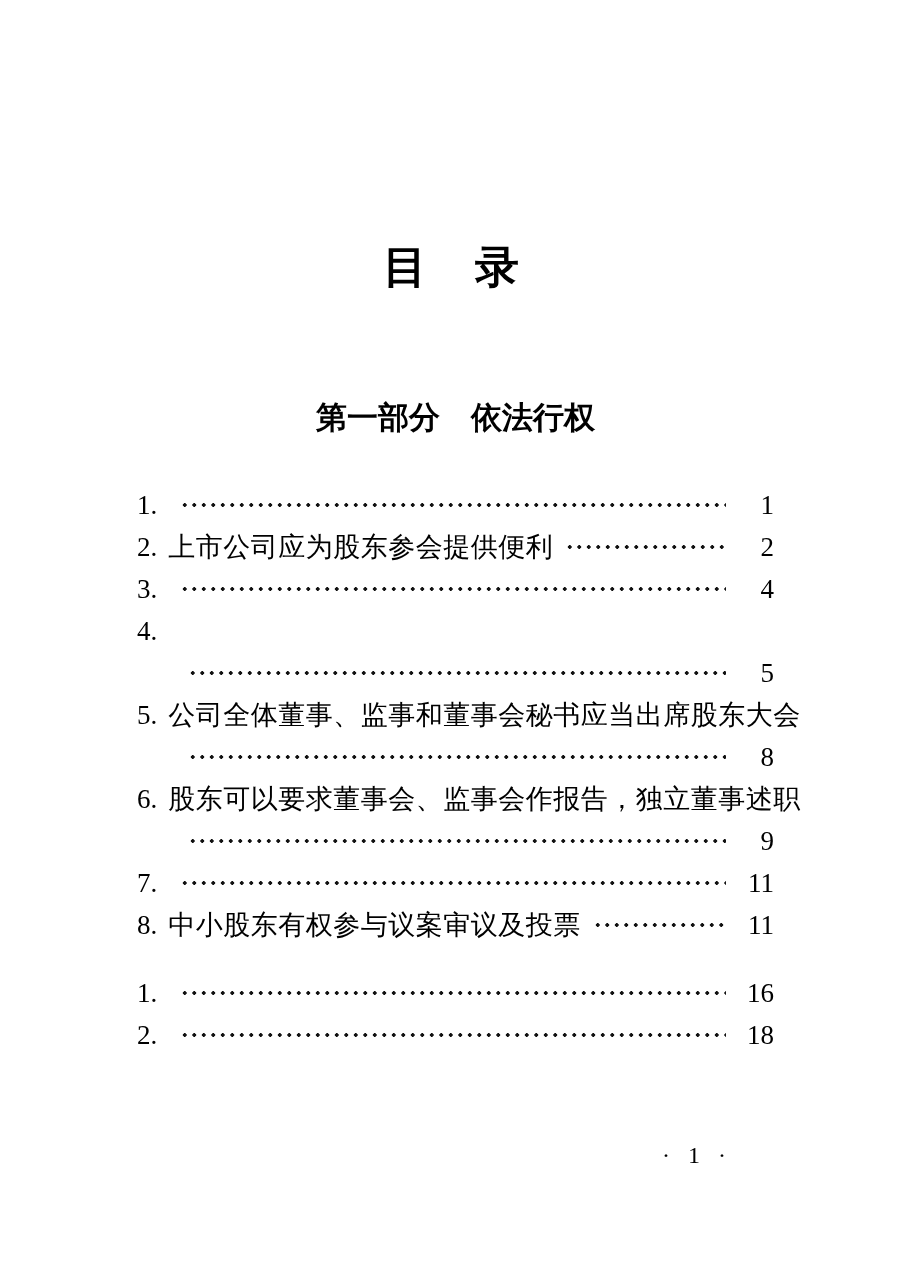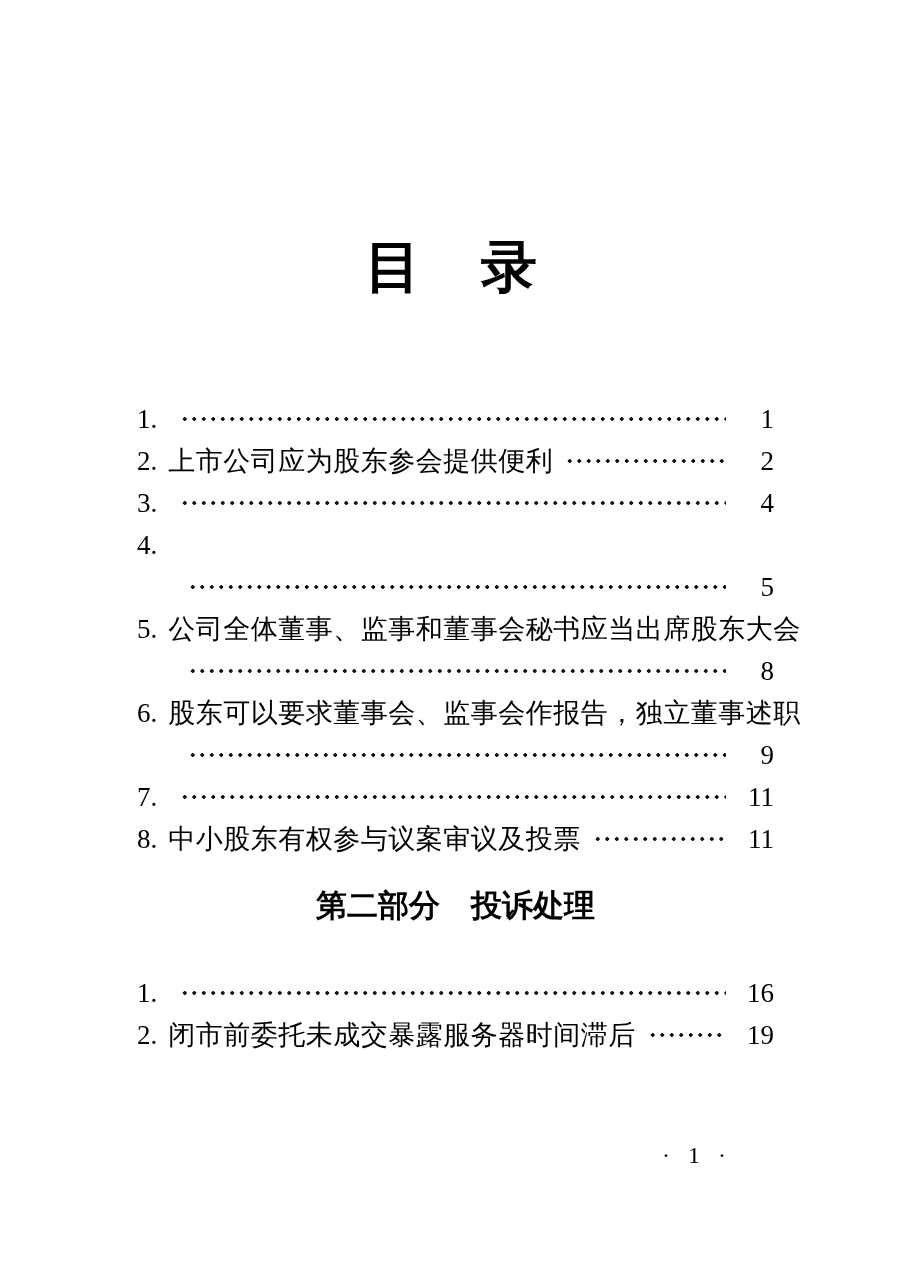--- a/index.html
+++ b/index.html
@@ -15,21 +15,21 @@
     margin: 0 auto;
   }
   .doc-title {
     position: absolute;
     top: 236px;
     left: 0;
     width: 100%;
     text-align: center;
     font-family: "Liberation Sans", "DejaVu Sans", sans-serif;
     font-weight: 900;
-    font-size: 56px;
+    font-size: 44px;
     line-height: 62px;
     color: #000000;
     letter-spacing: 2px;
   }
   .toc {
     position: absolute;
     left: 137px;
     top: 398px;
     width: 637px;
   }
@@ -77,20 +77,21 @@
     color: #000000;
   }
 </style>
 </head>
 <body>
 
 <div class="page">
   <h1 class="doc-title">目　录</h1>
 
   <div class="toc" id="toc">
+      <div class="section-heading">第一部分　依法行权</div>
       <div class="toc-list">
         <div class="toc-row">
           <span class="entry-num">1.</span>
           <span class="leader"></span>
           <span class="entry-page">1</span>
         </div>
         <div class="toc-row">
           <span class="entry-num">2.</span>
           <span class="entry-title">上市公司应为股东参会提供便利</span>
           <span class="leader"></span>
@@ -129,30 +130,28 @@
           <span class="leader"></span>
           <span class="entry-page">11</span>
         </div>
         <div class="toc-row">
           <span class="entry-num">8.</span>
           <span class="entry-title">中小股东有权参与议案审议及投票</span>
           <span class="leader"></span>
           <span class="entry-page">11</span>
         </div>
       </div>
-      <div class="section-heading">第二部分　投诉处理</div>
       <div class="toc-list">
         <div class="toc-row">
           <span class="entry-num">1.</span>
           <span class="leader"></span>
           <span class="entry-page">16</span>
         </div>
         <div class="toc-row">
           <span class="entry-num">2.</span>
-          <span class="entry-title">闭市前委托未成交暴露服务器时间滞后</span>
           <span class="leader"></span>
-          <span class="entry-page">19</span>
+          <span class="entry-page">18</span>
         </div>
       </div>
     </div>
 
   <div class="footer-page-num">· 1 ·</div>
 </div>
 
 </body></html>

